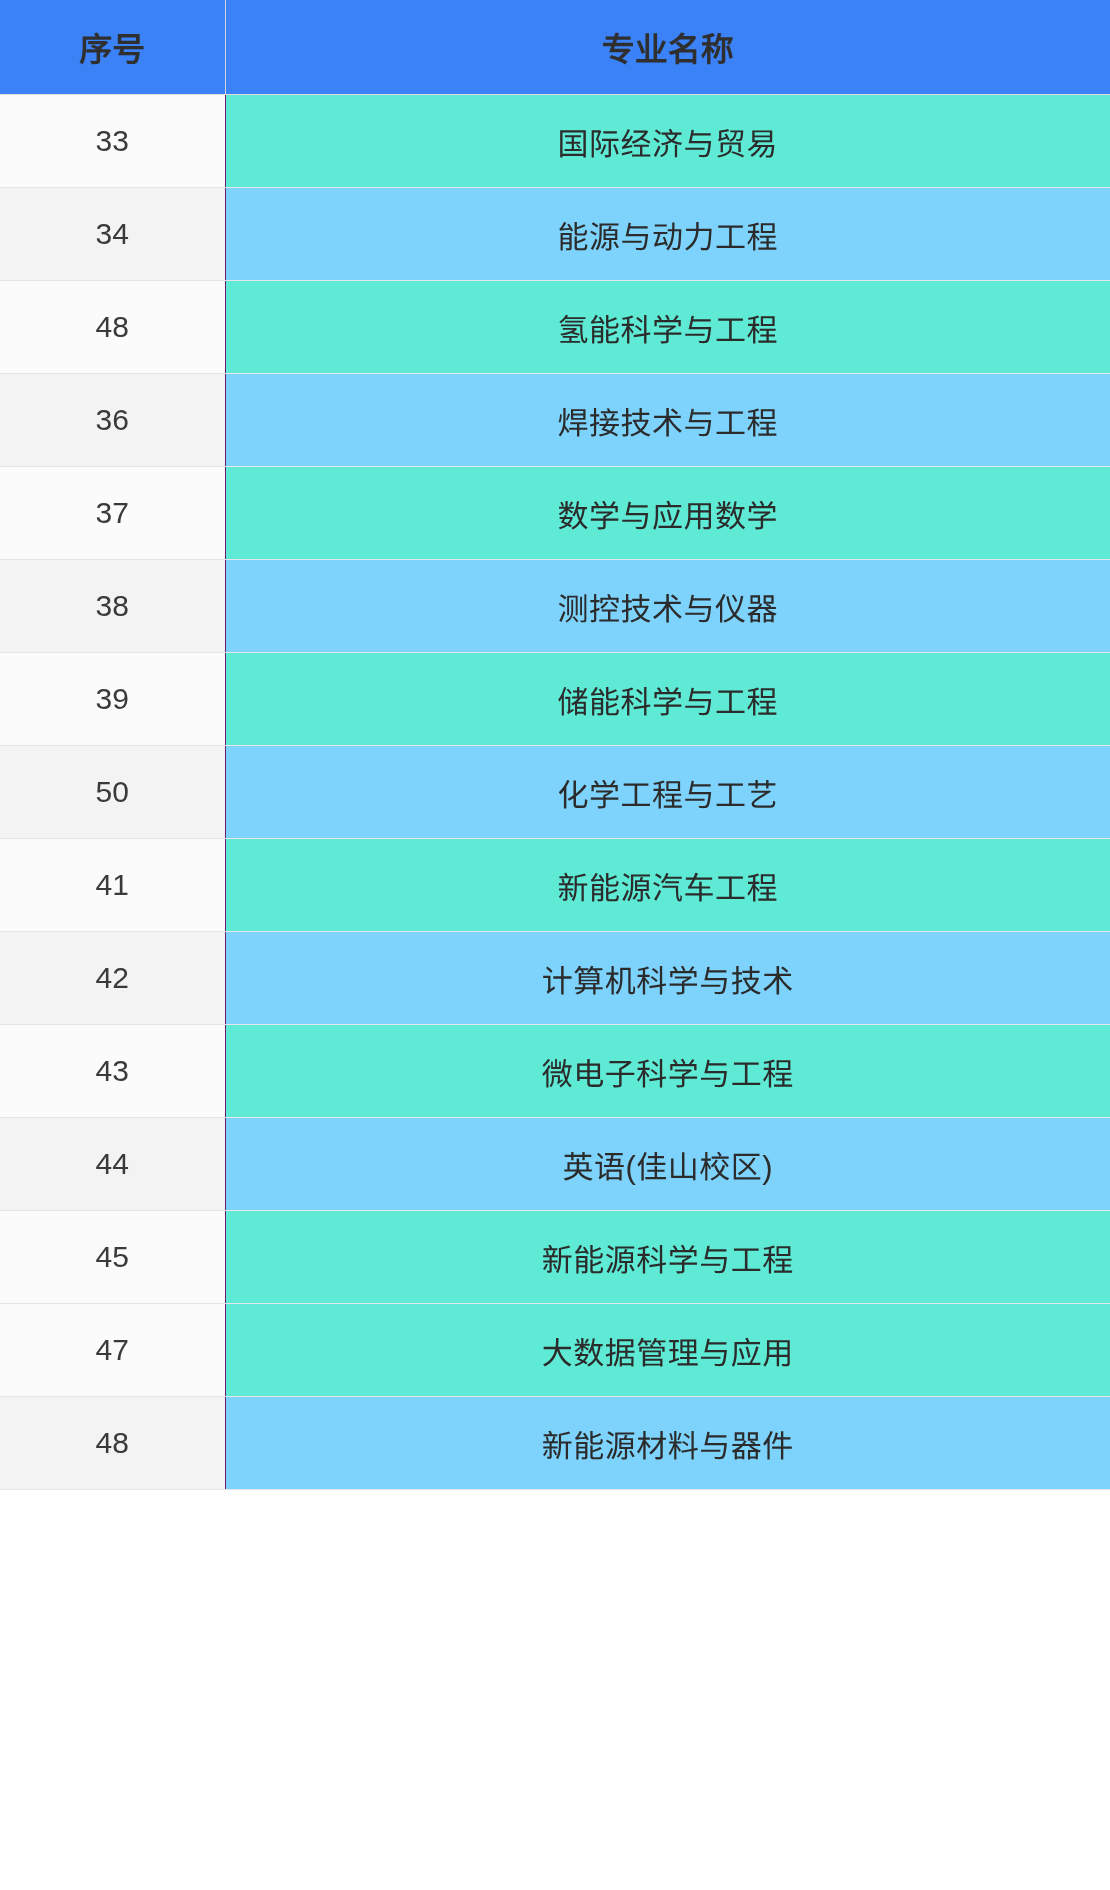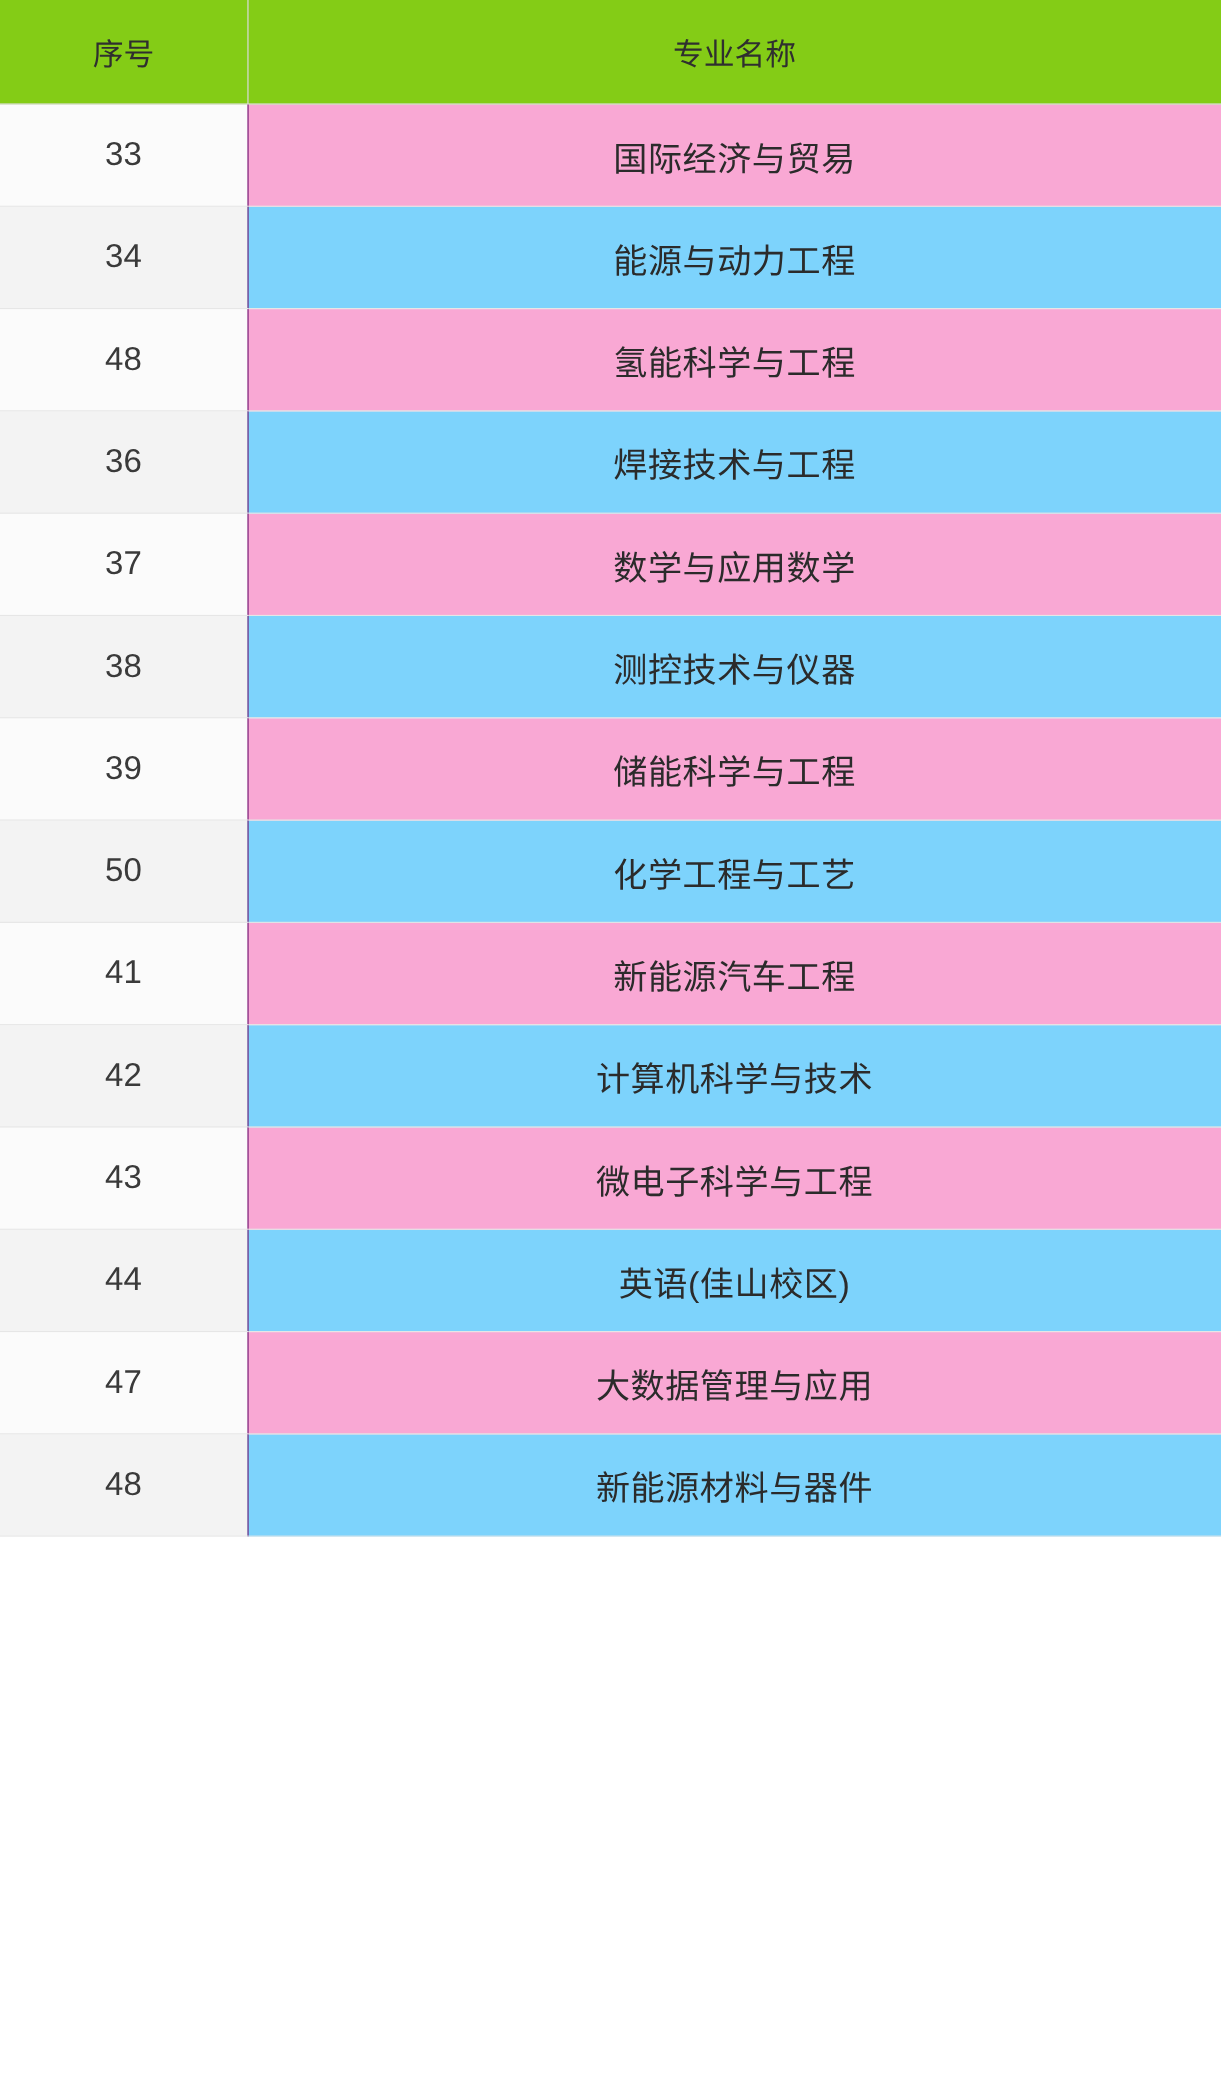--- a/index.html
+++ b/index.html
@@ -29,42 +29,43 @@
   table.major-table td {
     border-top: 1px solid #e6e6e6;
     border-bottom: 1px solid #e6e6e6;
     text-align: center;
     vertical-align: middle;
     padding: 0;
     height: 92px;
     font-weight: normal;
   }
   table.major-table th {
-    background: #84cc16;
+    background: #3b82f6;
     color: #2f2f2f;
-    font-size: 28px;
+    font-size: 33px;
     height: 94px;
     border-top: none;
     border-bottom: 1px solid #dcdcdc;
+    font-weight: bold;
   }
   table.major-table th.th-index {
     border-right: 1px solid #d5d5d5;
   }
   table.major-table td.cell-index {
     border-right: 1px solid #701a75;
     font-size: 30px;
     color: #3a3a3a;
   }
   table.major-table td.cell-name {
     font-size: 31px;
     color: #2b2b2b;
     letter-spacing: 0.5px;
   }
   tr.row-odd td {
-    background: #f9a8d4;
+    background: #5eead4;
   }
   tr.row-even td {
     background: #7dd3fc;
   }
   tr.row-even td.cell-index {
     background: #f3f3f3;
   }
   tr.row-odd td.cell-index {
     background: #fbfbfb;
   }
@@ -127,20 +128,24 @@
         </tr>
         <tr class="row-odd">
           <td class="cell-index">43</td>
           <td class="cell-name">微电子科学与工程</td>
         </tr>
         <tr class="row-even">
           <td class="cell-index">44</td>
           <td class="cell-name">英语(佳山校区)</td>
         </tr>
         <tr class="row-odd">
+          <td class="cell-index">45</td>
+          <td class="cell-name">新能源科学与工程</td>
+        </tr>
+        <tr class="row-odd">
           <td class="cell-index">47</td>
           <td class="cell-name">大数据管理与应用</td>
         </tr>
         <tr class="row-even">
           <td class="cell-index">48</td>
           <td class="cell-name">新能源材料与器件</td>
         </tr>
       </tbody>
   </table>
 </div>

